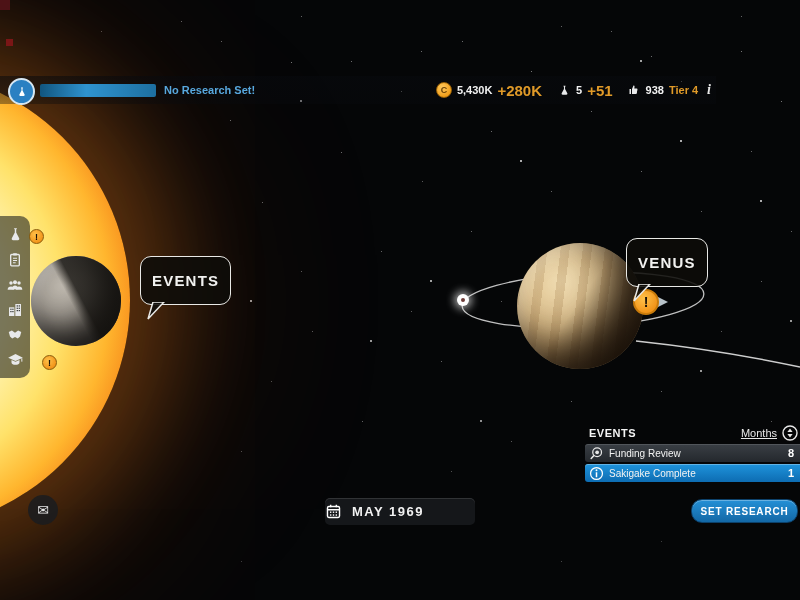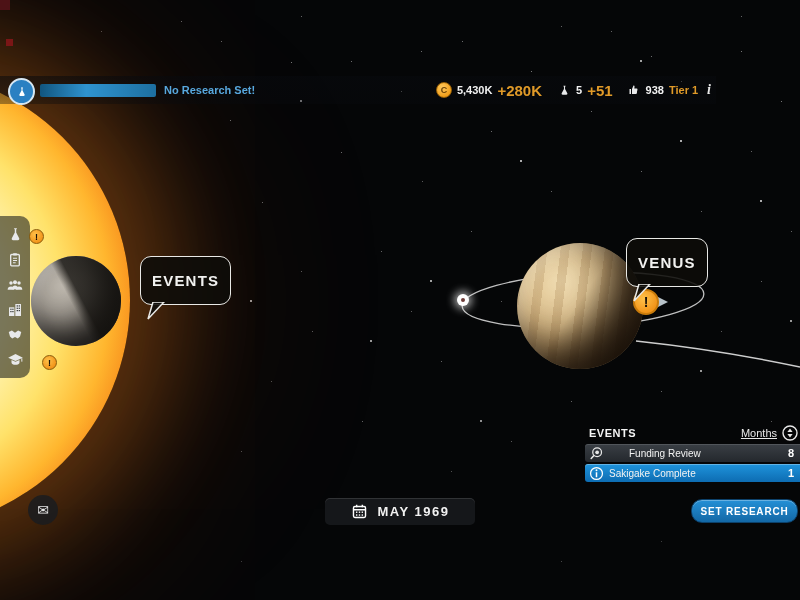--- a/index.html
+++ b/index.html
@@ -86,28 +86,28 @@
   .sb-item{width:20px;height:20px;display:flex;align-items:center;justify-content:center;}
   .badge{width:13px;height:13px;font-size:9px;border:1px solid #8a5a0a;}
   .badge-research{left:29px;top:229px;}
   .badge-academy{left:42px;top:355px;}
   
   .events{position:absolute;left:585px;top:424px;width:215px;}
   .events-head{display:flex;align-items:center;height:18px;padding:0 2px 0 4px;}
   .events-title{font-size:11px;font-weight:bold;letter-spacing:.5px;color:#f4f4f4;}
   .events-unit{margin-left:auto;font-size:11px;color:#e8e8e8;margin-right:5px;text-decoration:underline;}
   .event-row{display:flex;align-items:center;height:18px;margin-top:2px;border-radius:3px 0 0 3px;padding:0 6px 0 4px;}
-  .row-gray{background:linear-gradient(#3a3f45,#24282d);box-shadow:inset 0 1px 0 rgba(255,255,255,.12);gap:20px;}
+  .row-gray{background:linear-gradient(#3a3f45,#24282d);box-shadow:inset 0 1px 0 rgba(255,255,255,.12);}
   .row-blue{background:linear-gradient(#1f94dc,#0d6cb2);box-shadow:inset 0 1px 0 rgba(255,255,255,.3);}
   .event-label{font-size:10px;color:#f2f2f2;margin-left:5px;}
   .event-value{margin-left:auto;font-size:11px;font-weight:bold;color:#fff;}
   
   .datebar{position:absolute;left:325px;top:498px;width:150px;height:27px;border-radius:5px;
     background:rgba(24,26,30,.88);box-shadow:inset 0 1px 0 rgba(255,255,255,.12);
-    display:flex;align-items:center;justify-content:center;gap:10px;}
+    display:flex;align-items:center;justify-content:flex-start;gap:10px;}
   .date-label{font-size:13px;font-weight:bold;letter-spacing:1.5px;color:#f2f2f2;}
   .mail-btn{position:absolute;left:28px;top:495px;width:30px;height:30px;border-radius:50%;
     background:rgba(26,28,32,.85);display:flex;align-items:center;justify-content:center;
     color:#e8e8e8;font-size:14px;}
   .set-research{position:absolute;left:691px;top:499px;width:105px;height:22px;border-radius:11px;
     background:linear-gradient(#2490d6,#1368a6);border:1px solid #0c416b;
     box-shadow:inset 0 1px 0 rgba(255,255,255,.3);
     display:flex;align-items:center;justify-content:center;
     font-size:10px;font-weight:bold;letter-spacing:.8px;color:#fff;}
   
@@ -166,21 +166,21 @@
         <path d="M10 3h4v1l-1 1v4l4.2 8.2c.6 1.2-.3 2.8-1.7 2.8H8.5c-1.4 0-2.3-1.6-1.7-2.8L11 9V5l-1-1z"></path>
       </svg>
       <span class="res-val">5</span>
       <span class="res-delta">+51</span>
       <span class="gap8"></span>
       <svg class="icon-svg" width="12" height="12" viewBox="0 0 24 24" fill="#e8e9ea">
         <path d="M1 10h3v10H1zM6 20V10l3-7c1.3 0 2.3 1 2.1 2.3L10.6 9H15c1.3 0 2.2 1.2 1.9 2.4l-1.6 6.4c-.3 1.3-1.4 2.2-2.7 2.2z"></path>
         <path d="M14 10h2v9h-2z" opacity=".8"></path>
       </svg>
       <span class="res-val">938</span>
-      <span class="res-tier">Tier 1</span>
+      <span class="res-tier">Tier 4</span>
       <span class="info-i">i</span>
     </div>
   </div>
 
   <div class="sidebar">
     <div class="sb-item">
       <svg class="icon-svg" width="17" height="17" viewBox="0 0 24 24" fill="#e8e9ea">
         <path d="M10 3h4v1l-1 1v4l4.2 8.2c.6 1.2-.3 2.8-1.7 2.8H8.5c-1.4 0-2.3-1.6-1.7-2.8L11 9V5l-1-1z"></path>
       </svg>
     </div>

